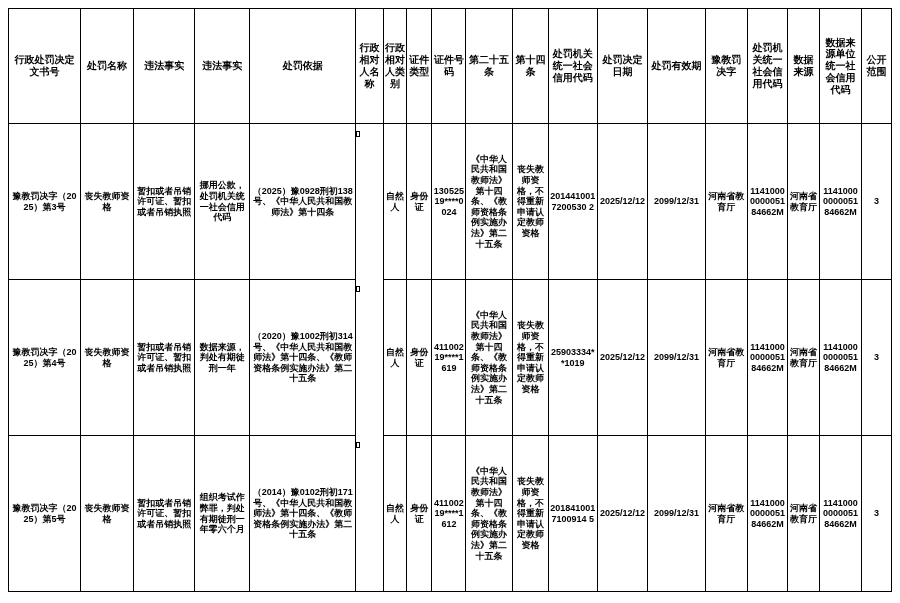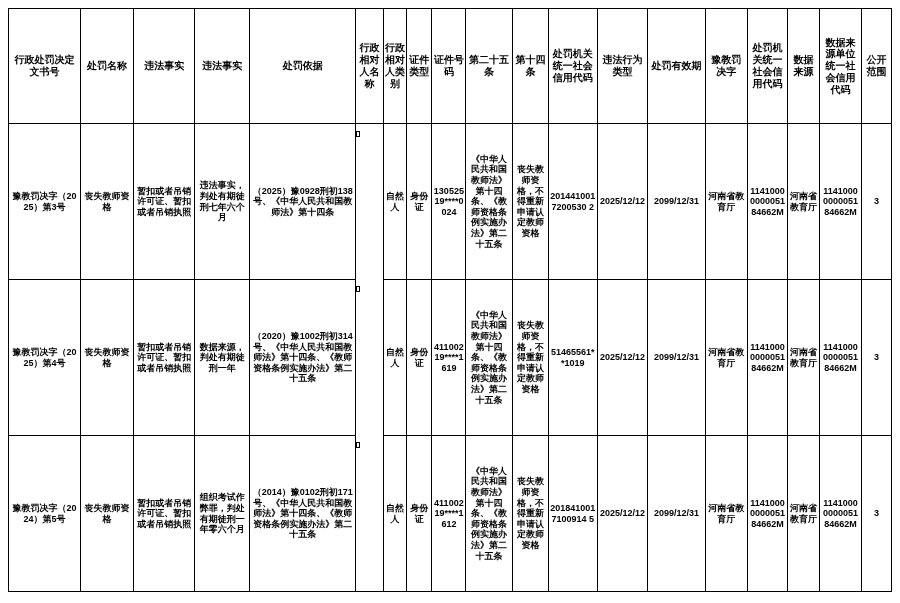--- a/index.html
+++ b/index.html
@@ -106,35 +106,35 @@
         <th>违法事实</th>
         <th>违法事实</th>
         <th>处罚依据</th>
         <th>行政相对人名称</th>
         <th>行政相对人类别</th>
         <th>证件类型</th>
         <th>证件号码</th>
         <th>第二十五条</th>
         <th>第十四条</th>
         <th>处罚机关统一社会信用代码</th>
-        <th>违法行为类型</th>
+        <th>处罚决定日期</th>
         <th>处罚有效期</th>
         <th>豫教罚决字</th>
         <th>处罚机关统一社会信用代码</th>
         <th>数据来源</th>
         <th>数据来源单位统一社会信用代码</th>
         <th>公开范围</th>
       </tr>
     </thead>
     <tbody>
       <tr>
         <td class="col-doc">豫教罚决字（2025）第3号</td>
         <td class="col-name">丧失教师资格</td>
         <td class="col-type">暂扣或者吊销许可证、暂扣或者吊销执照</td>
-        <td class="col-fact">违法事实，判处有期徒刑七年六个月</td>
+        <td class="col-fact">挪用公款，处罚机关统一社会信用代码</td>
         <td class="col-basis">（2025）豫0928刑初138号、《中华人民共和国教师法》第十四条</td>
         <td class="col-person masked"><span></span></td>
         <td class="col-ptype">自然人</td>
         <td class="col-idtype">身份证</td>
         <td class="col-code">13052519****0024</td>
         <td class="col-viol">《中华人民共和国教师法》第十四条、《教师资格条例实施办法》第二十五条</td>
         <td class="col-content">丧失教师资格，不得重新申请认定教师资格</td>
         <td class="col-cert">2014410017200530 2</td>
         <td class="col-date">2025/12/12</td>
         <td class="col-valid">2099/12/31</td>
@@ -149,31 +149,31 @@
         <td class="col-name">丧失教师资格</td>
         <td class="col-type">暂扣或者吊销许可证、暂扣或者吊销执照</td>
         <td class="col-fact">数据来源，判处有期徒刑一年</td>
         <td class="col-basis">（2020）豫1002刑初314号、《中华人民共和国教师法》第十四条、《教师资格条例实施办法》第二十五条</td>
         <td class="col-person masked"><span></span></td>
         <td class="col-ptype">自然人</td>
         <td class="col-idtype">身份证</td>
         <td class="col-code">41100219****1619</td>
         <td class="col-viol">《中华人民共和国教师法》第十四条、《教师资格条例实施办法》第二十五条</td>
         <td class="col-content">丧失教师资格，不得重新申请认定教师资格</td>
-        <td class="col-cert">51465561**1019</td>
+        <td class="col-cert">25903334**1019</td>
         <td class="col-date">2025/12/12</td>
         <td class="col-valid">2099/12/31</td>
         <td class="col-org">河南省教育厅</td>
         <td class="col-credit">1141000000005184662M</td>
         <td class="col-src">河南省教育厅</td>
         <td class="col-srccredit">1141000000005184662M</td>
         <td class="col-scope">3</td>
       </tr>
       <tr>
-        <td class="col-doc">豫教罚决字（2024）第5号</td>
+        <td class="col-doc">豫教罚决字（2025）第5号</td>
         <td class="col-name">丧失教师资格</td>
         <td class="col-type">暂扣或者吊销许可证、暂扣或者吊销执照</td>
         <td class="col-fact">组织考试作弊罪，判处有期徒刑一年零六个月</td>
         <td class="col-basis">（2014）豫0102刑初171号、《中华人民共和国教师法》第十四条、《教师资格条例实施办法》第二十五条</td>
         <td class="col-person masked"><span></span></td>
         <td class="col-ptype">自然人</td>
         <td class="col-idtype">身份证</td>
         <td class="col-code">41100219****1612</td>
         <td class="col-viol">《中华人民共和国教师法》第十四条、《教师资格条例实施办法》第二十五条</td>
         <td class="col-content">丧失教师资格，不得重新申请认定教师资格</td>

